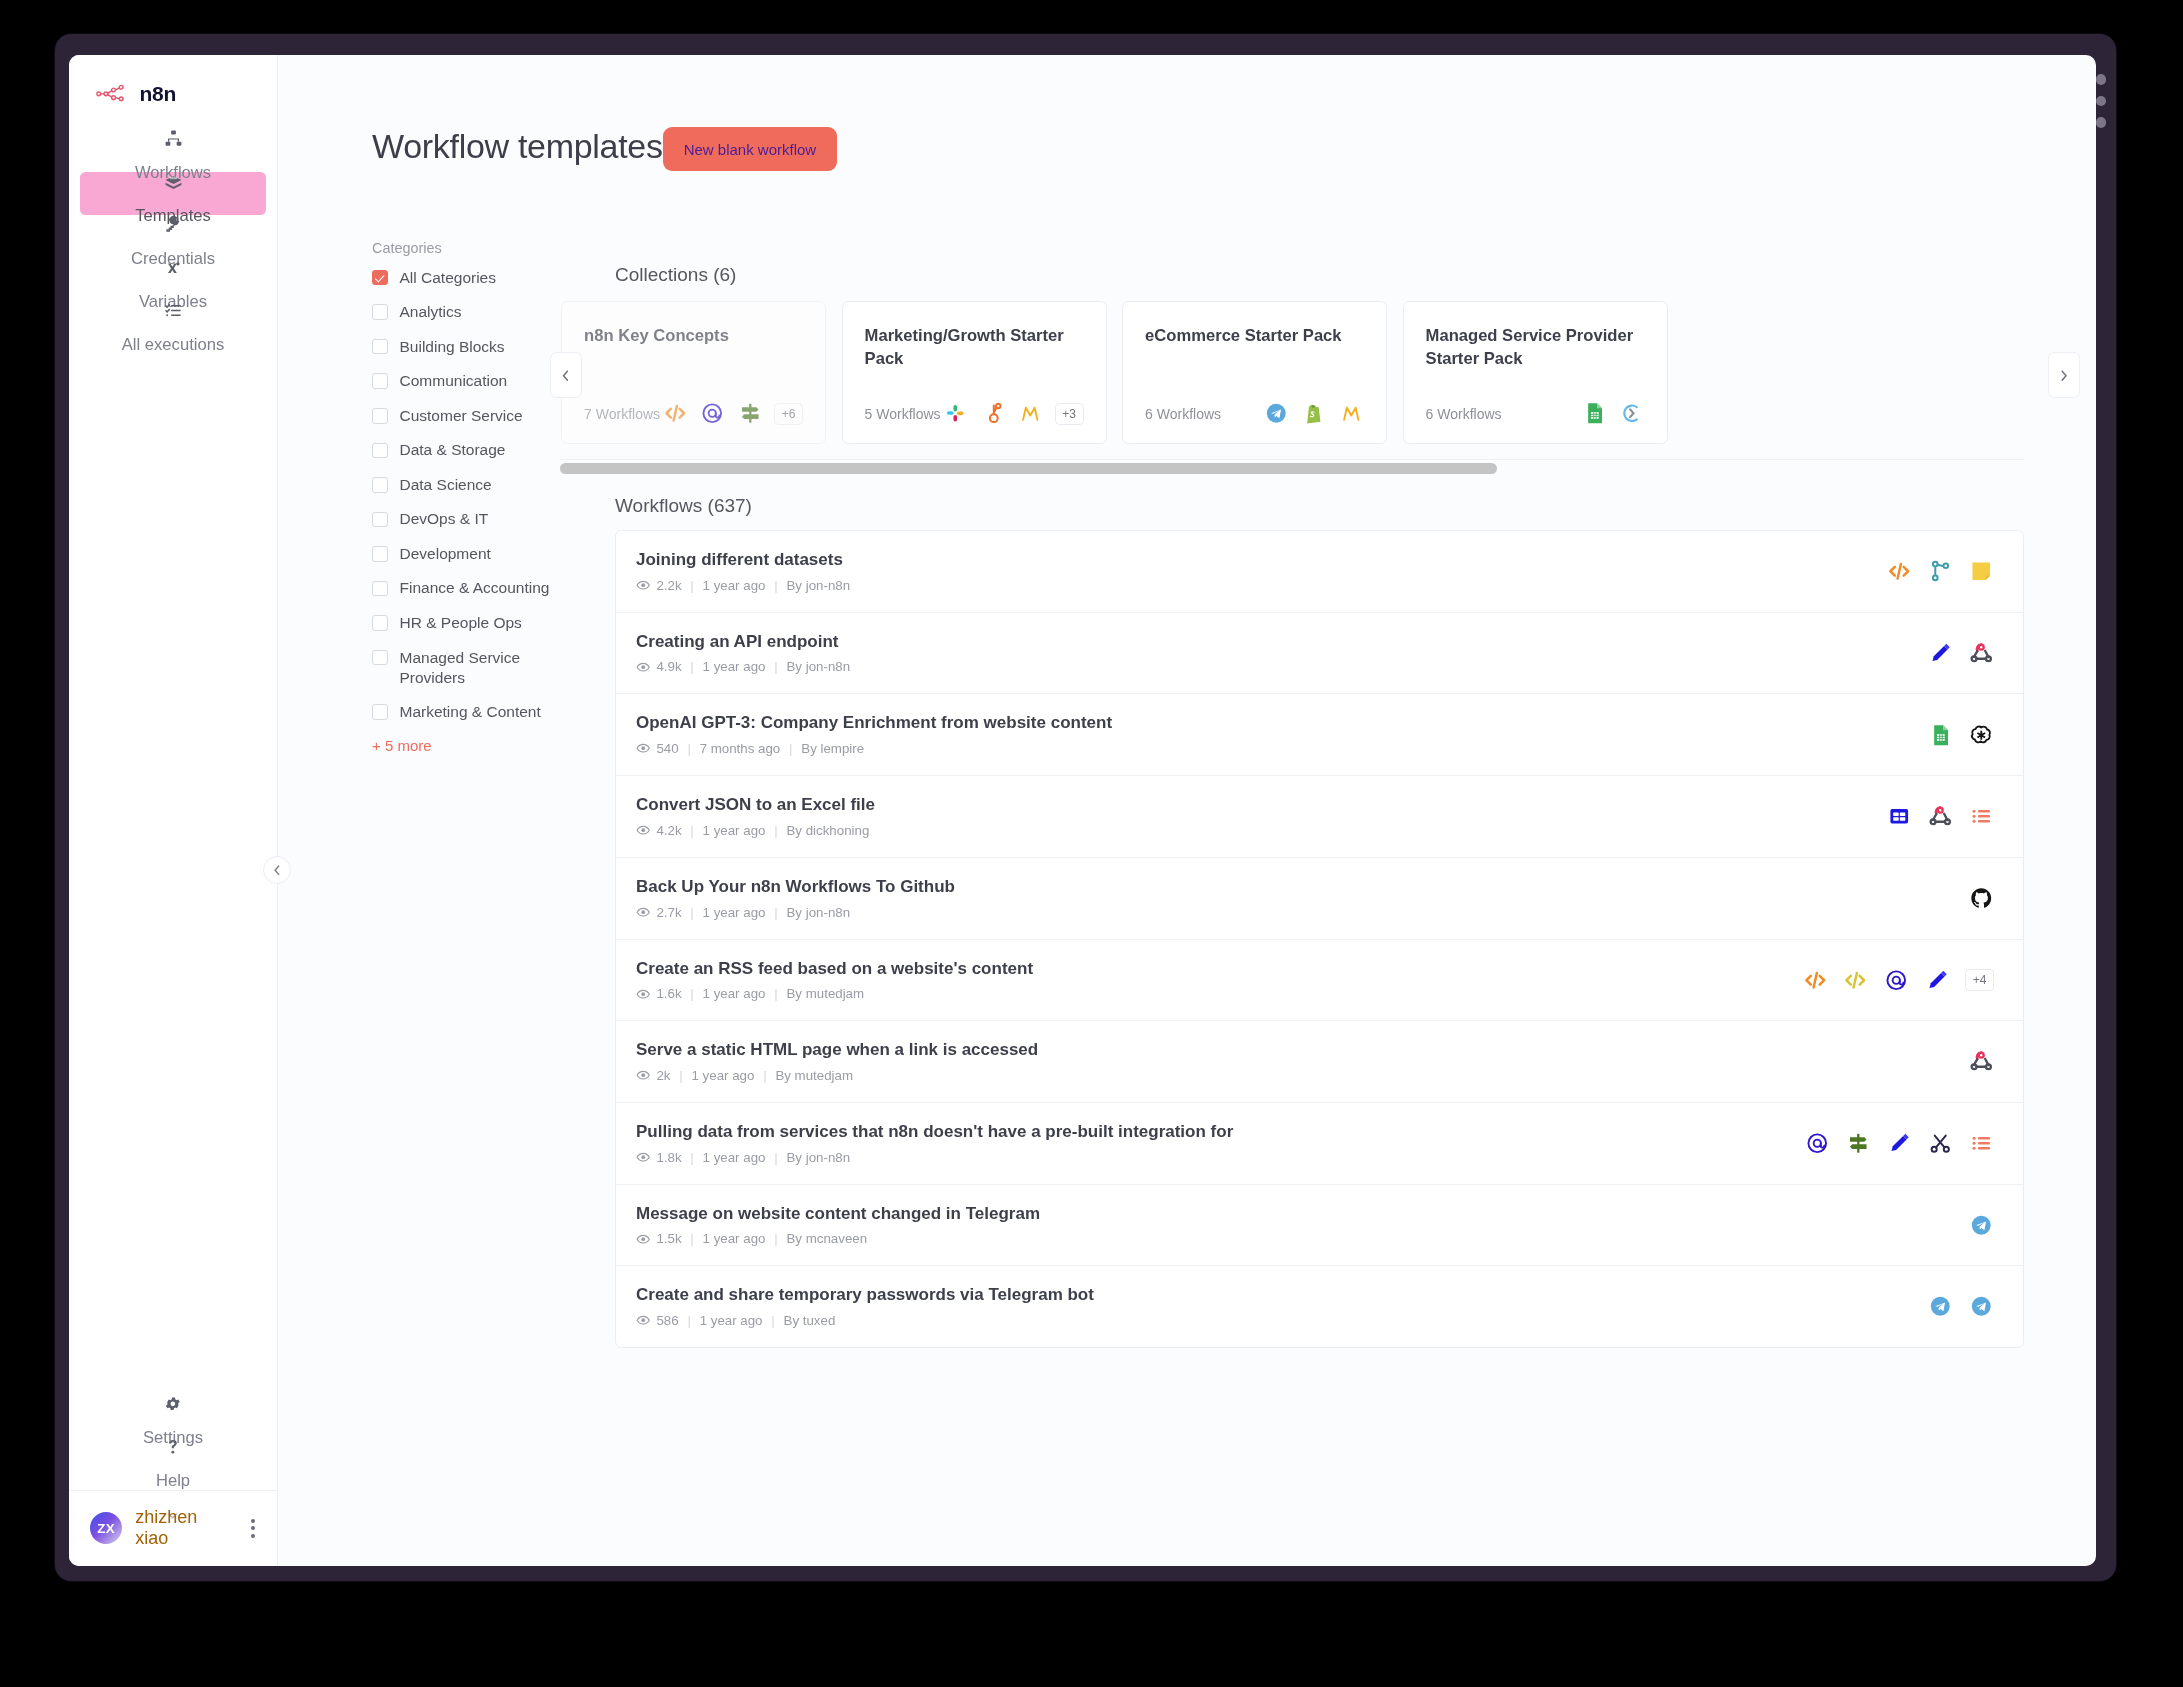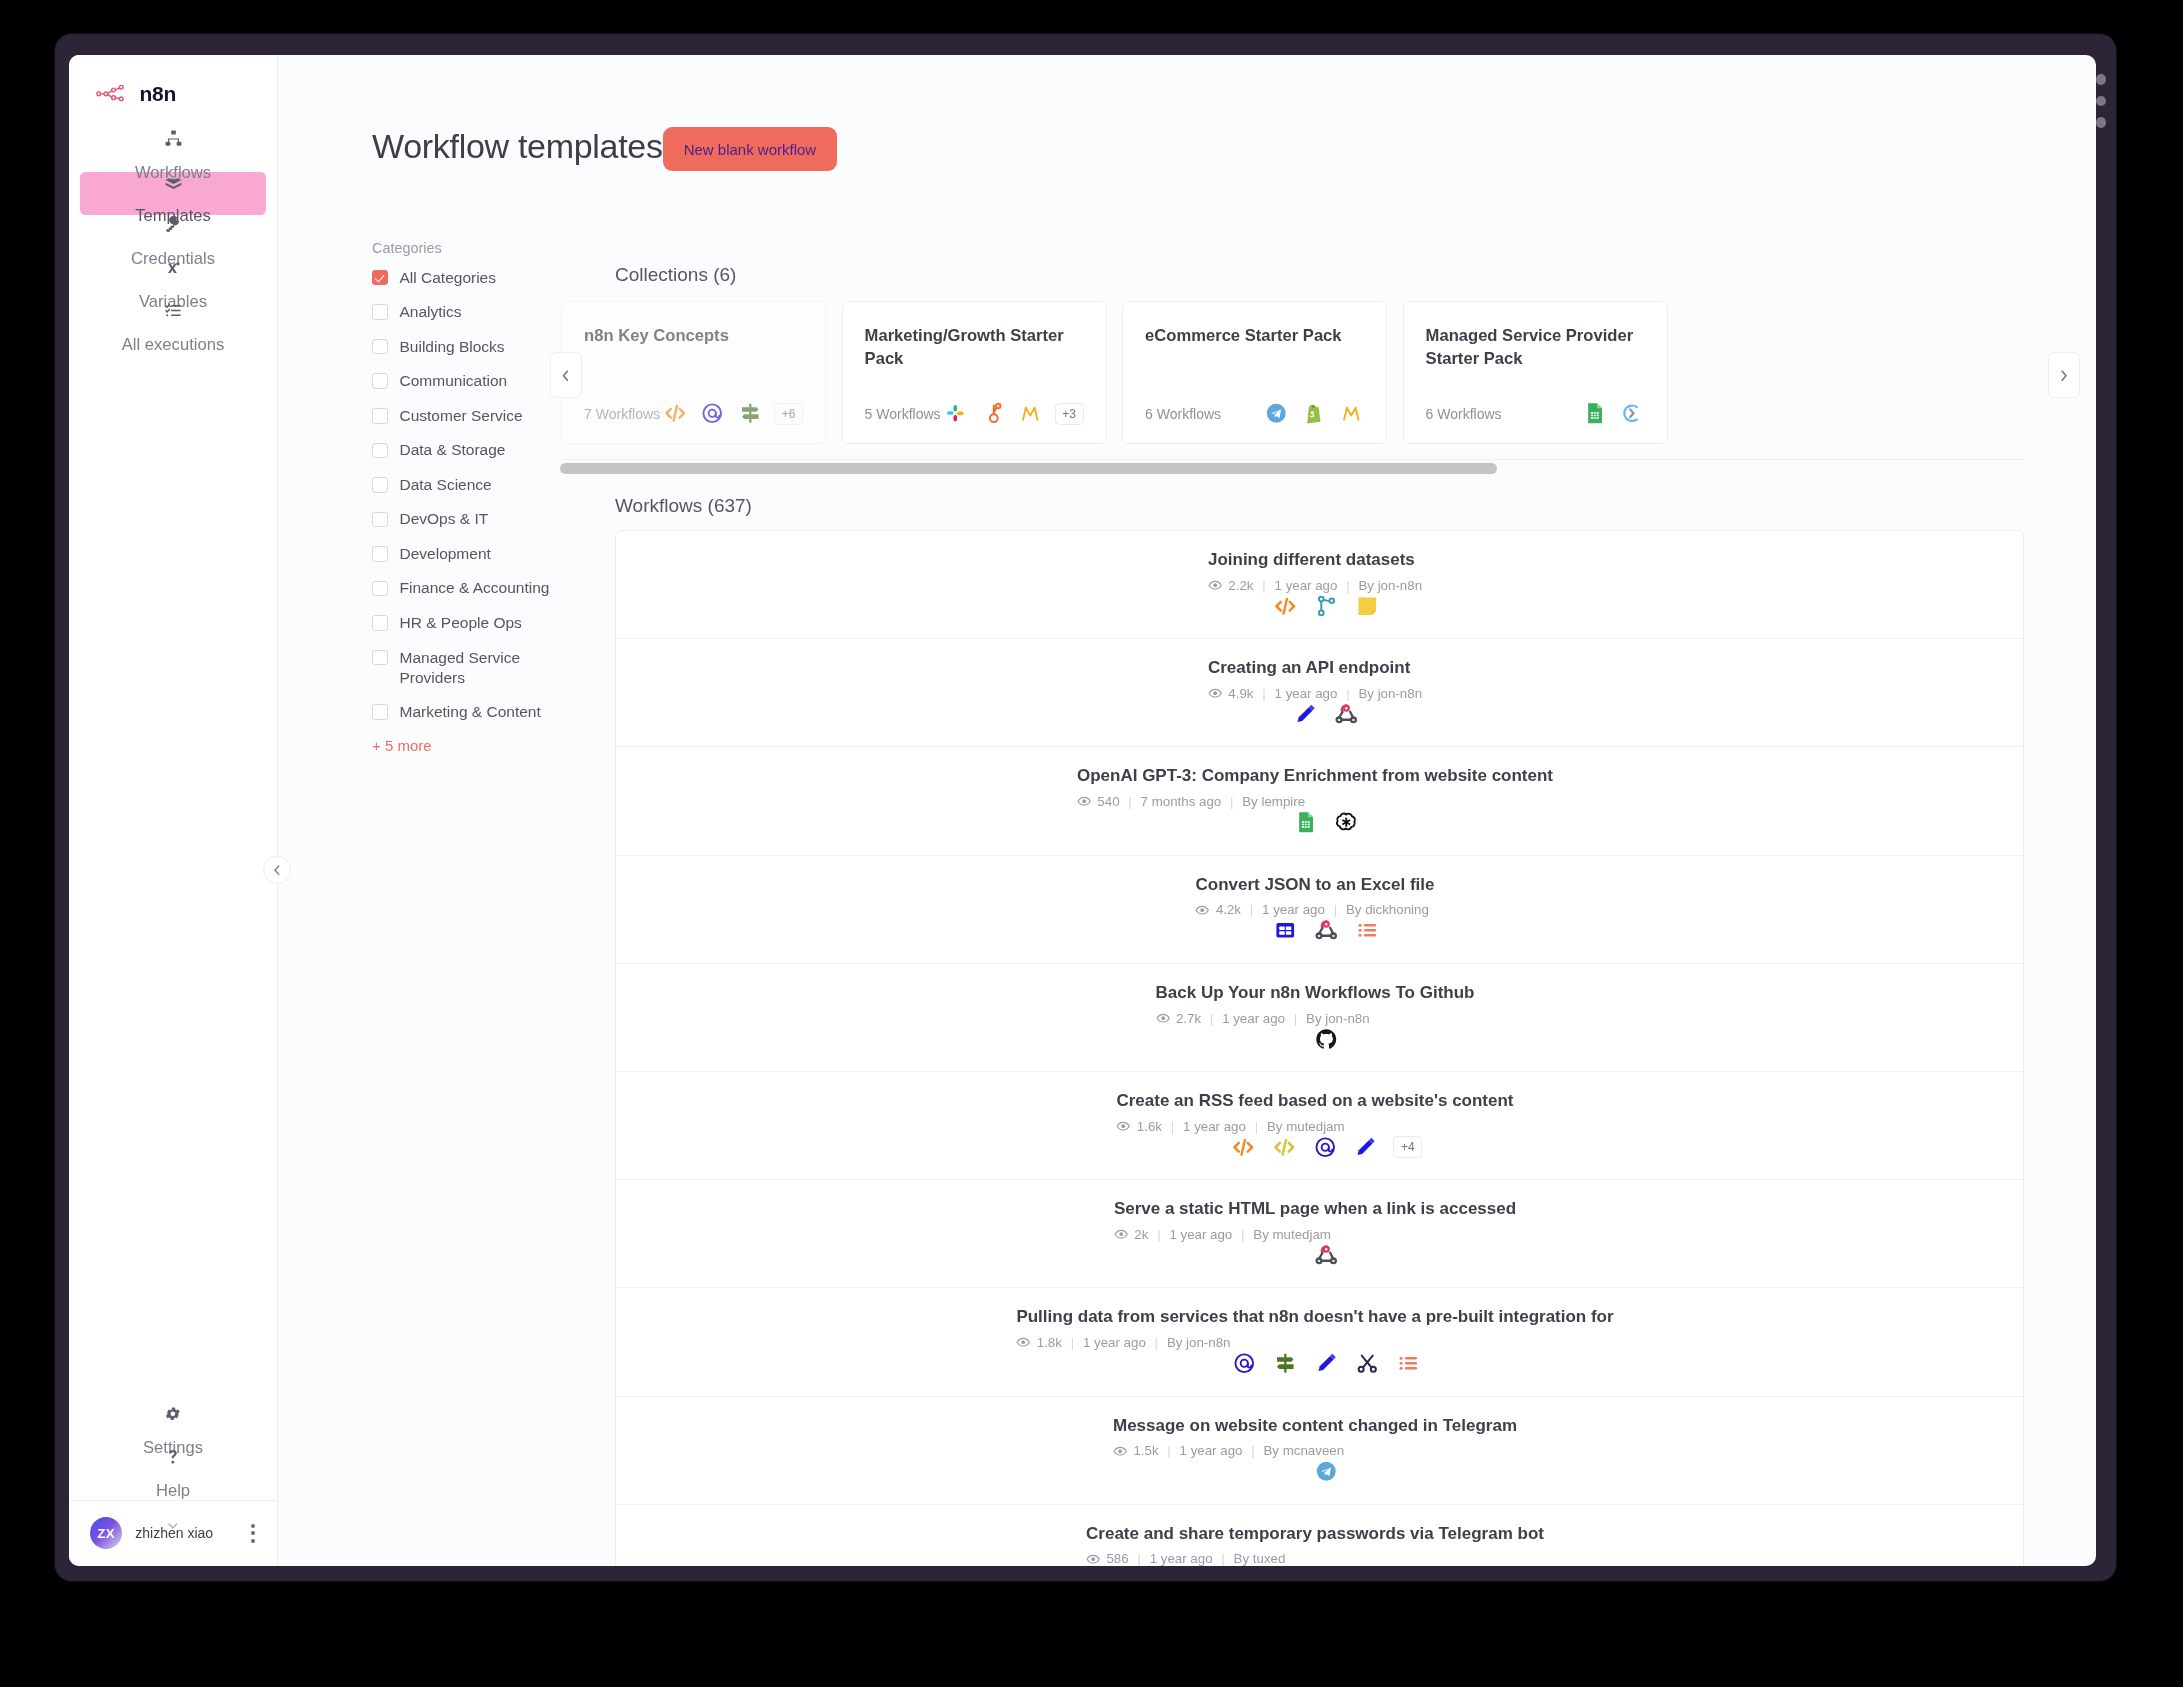--- a/index.html
+++ b/index.html
@@ -79,21 +79,21 @@
     padding: 16.6px 16.6px 16.6px 21px;
     display: flex; align-items: center; gap: 13.3px;
   }
   #avatar {
     width: 32px; height: 32px; border-radius: 50%; flex: none;
     background: linear-gradient(135deg, #3f51e8 0%, #7b4fe0 45%, #d8d4ec 100%);
     color: #fff; font-size: 13.3px; font-weight: bold;
     display: flex; align-items: center; justify-content: center;
     letter-spacing: 0.3px;
   }
-  #user-name { font-size: 14px; color: #404040; flex: 1 1 auto; }
+  #user-name { font-size: 18px; color: #a16207; flex: 1 1 auto; }
   #user-menu-dots {
     display: flex; flex-direction: column; gap: 3.3px; align-items: center;
     padding: 2.2px 5.5px; cursor: pointer;
   }
   #user-menu-dots i { width: 3.9px; height: 3.9px; border-radius: 50%; background: #6b6d78; display: block; }
   #sidebar-collapse {
     position: absolute; right: -14px; top: 801px;
     width: 28px; height: 28px; border-radius: 50%;
     background: #fff; border: 1.1px solid #eceef3;
     display: flex; align-items: center; justify-content: center;
@@ -205,21 +205,20 @@
   #workflow-list {
     background: #fff; border: 1.1px solid #ecedf2; border-radius: 6.6px;
     overflow: hidden;
   }
   .wf-row {
     display: flex; align-items: center; justify-content: space-between;
     padding: 19px 29px 19px 20px;
     min-height: 77px;
     border-bottom: 1.1px solid #eef0f4;
     cursor: pointer;
-    flex-direction: column;
   }
   .wf-row:last-child { border-bottom: none; }
   .wf-title { font-size: 17px; color: #3d3f4a; font-weight: bold; margin-bottom: 7.7px; }
   .wf-meta { display: flex; align-items: center; gap: 8.8px; color: #9a9ca5; font-size: 13.3px; }
   .wf-meta .sep { color: #d6d8de; }
   .wf-meta .views { display: flex; align-items: center; gap: 6px; }
   .wf-icons { display: flex; align-items: center; gap: 14.4px; flex: none; padding-left: 22px; }
 
   .nicon { width: 26.5px; height: 26.5px; flex: none; display:block; }
 </style>

